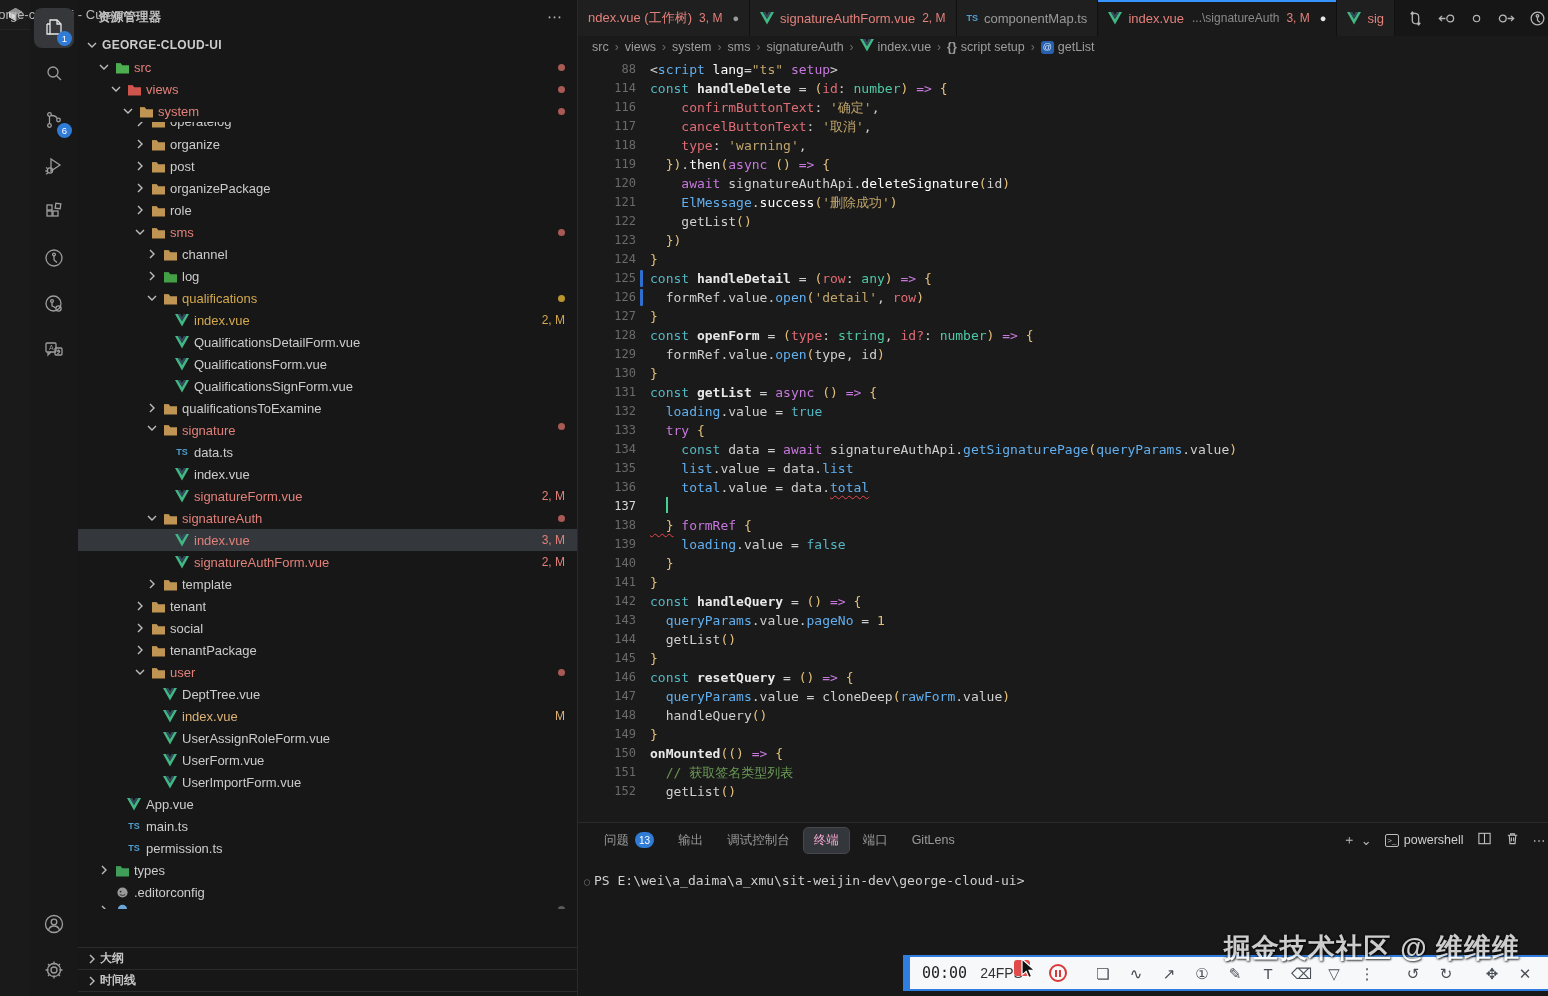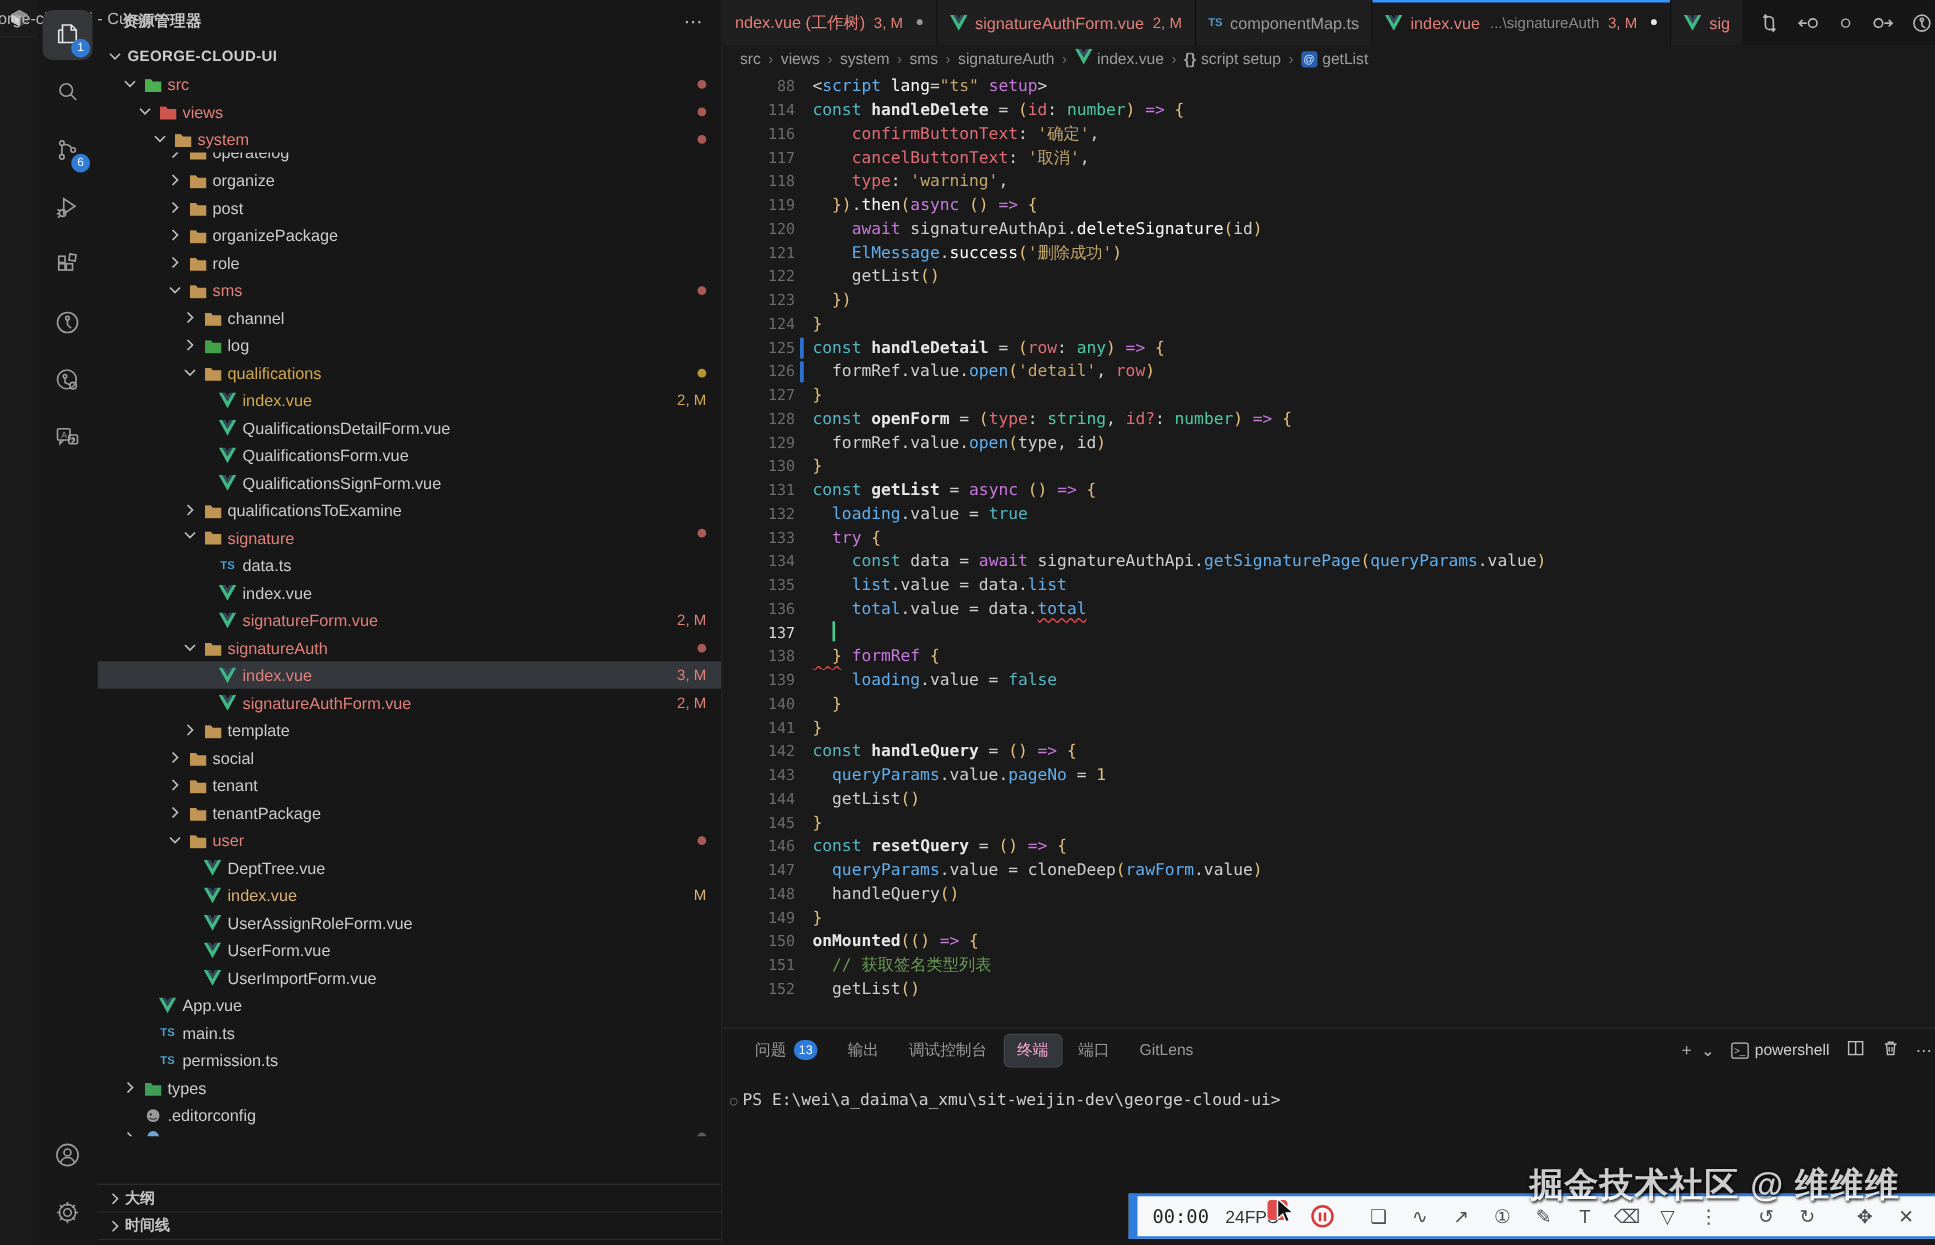--- a/index.html
+++ b/index.html
@@ -681,39 +681,39 @@
                 <svg width="10" height="10" viewBox="0 0 10 10">
                   <path d="M3 1 l4 4 -4 4"></path>
                 </svg>
               </span>
               <span class="ticon">
                 <svg width="15" height="13" viewBox="0 0 16 14">
                   <path d="M1 2.5 h5 l1.6 2 H15 v9 H1 z" fill="#c09553"></path>
                   <path d="M1 2.5 h5 l1.6 2 H1 z" fill="#c09553" opacity=".7"></path>
                 </svg>
               </span>
+              <span class="tlabel ">tenant</span>
+              <span class="trail"></span>
+            </div>
+          </div>
+          <div class="row">
+            <div class="" style="display: flex; align-items: center; width: 100%;">
+              <span class="indent" style="width:54px;flex:none"></span>
+              <span class="chev">
+                <svg width="10" height="10" viewBox="0 0 10 10">
+                  <path d="M3 1 l4 4 -4 4"></path>
+                </svg>
+              </span>
+              <span class="ticon">
+                <svg width="15" height="13" viewBox="0 0 16 14">
+                  <path d="M1 2.5 h5 l1.6 2 H15 v9 H1 z" fill="#c09553"></path>
+                  <path d="M1 2.5 h5 l1.6 2 H1 z" fill="#c09553" opacity=".7"></path>
+                </svg>
+              </span>
               <span class="tlabel ">social</span>
-              <span class="trail"></span>
-            </div>
-          </div>
-          <div class="row">
-            <div class="" style="display: flex; align-items: center; width: 100%;">
-              <span class="indent" style="width:54px;flex:none"></span>
-              <span class="chev">
-                <svg width="10" height="10" viewBox="0 0 10 10">
-                  <path d="M3 1 l4 4 -4 4"></path>
-                </svg>
-              </span>
-              <span class="ticon">
-                <svg width="15" height="13" viewBox="0 0 16 14">
-                  <path d="M1 2.5 h5 l1.6 2 H15 v9 H1 z" fill="#c09553"></path>
-                  <path d="M1 2.5 h5 l1.6 2 H1 z" fill="#c09553" opacity=".7"></path>
-                </svg>
-              </span>
-              <span class="tlabel ">tenant</span>
               <span class="trail"></span>
             </div>
           </div>
           <div class="row">
             <div class="" style="display: flex; align-items: center; width: 100%;">
               <span class="indent" style="width:54px;flex:none"></span>
               <span class="chev">
                 <svg width="10" height="10" viewBox="0 0 10 10">
                   <path d="M3 1 l4 4 -4 4"></path>
                 </svg>

